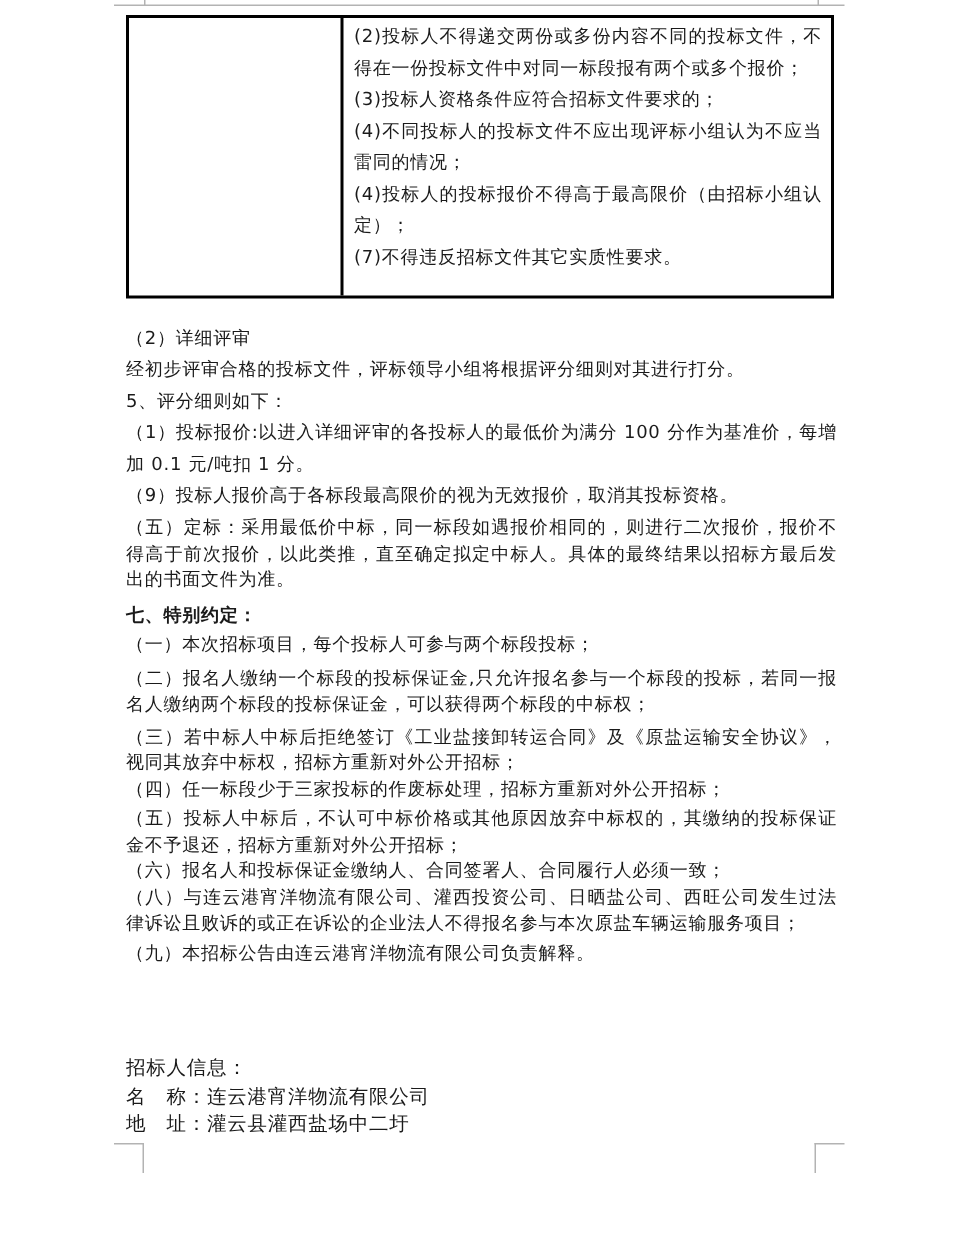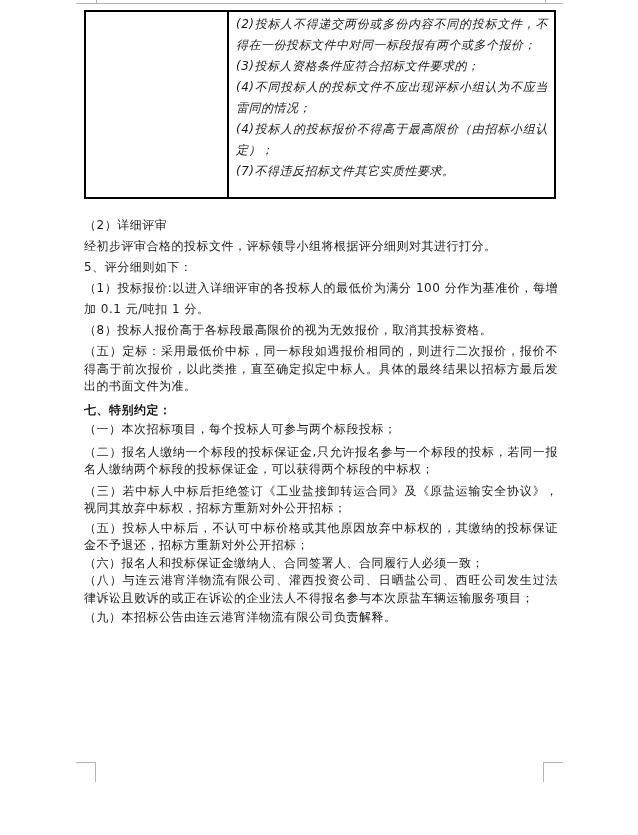--- a/index.html
+++ b/index.html
@@ -27,21 +27,21 @@
     display:flex;
   }
   .cell-left{
     width:143px;border-right:2px solid #000;box-sizing:border-box;
   }
   .cell-right{
     flex:1;padding:2px 6px 0 7px;box-sizing:border-box;
     font-size:12px;line-height:21px;letter-spacing:0.5px;
     text-align:justify;
   }
-  .cell-right p{margin:0;font-style:italic;}
+  .cell-right p{margin:0;}
   
   .doc-body{
     position:absolute;left:84px;top:215px;width:474px;
     font-size:12px;letter-spacing:0.5px;
   }
   .doc-body p{margin:0;text-align:justify;}
   .lh21{line-height:21px;}
   .lh17{line-height:17.5px;}
   .mt2{margin-top:2px!important;}
   .mt4{margin-top:4px!important;}
@@ -77,26 +77,32 @@
       <p>(4)投标人的投标报价不得高于最高限价（由招标小组认定）；</p>
       <p>(7)不得违反招标文件其它实质性要求。</p>
     </div>
   </div>
 
   <div class="doc-body">
     <p class="lh21">（2）详细评审</p>
     <p class="lh21">经初步评审合格的投标文件，评标领导小组将根据评分细则对其进行打分。</p>
     <p class="lh21">5、评分细则如下：</p>
     <p class="lh21">（1）投标报价:以进入详细评审的各投标人的最低价为满分 100 分作为基准价，每增加 0.1 元/吨扣 1 分。</p>
-    <p class="lh21">（8）投标人报价高于各标段最高限价的视为无效报价，取消其投标资格。</p>
+    <p class="lh21">（9）投标人报价高于各标段最高限价的视为无效报价，取消其投标资格。</p>
     <p class="lh17 mt2">（五）定标：采用最低价中标，同一标段如遇报价相同的，则进行二次报价，报价不得高于前次报价，以此类推，直至确定拟定中标人。具体的最终结果以招标方最后发出的书面文件为准。</p>
     <p class="lh17 mt6 bold">七、特别约定：</p>
     <p class="lh17 mt2">（一）本次招标项目，每个投标人可参与两个标段投标；</p>
     <p class="lh17 mt5">（二）报名人缴纳一个标段的投标保证金,只允许报名参与一个标段的投标，若同一报名人缴纳两个标段的投标保证金，可以获得两个标段的中标权；</p>
     <p class="lh17 mt4">（三）若中标人中标后拒绝签订《工业盐接卸转运合同》及《原盐运输安全协议》，视同其放弃中标权，招标方重新对外公开招标；</p>
+    <p class="lh17">（四）任一标段少于三家投标的作废标处理，招标方重新对外公开招标；</p>
     <p class="lh17 mt2">（五）投标人中标后，不认可中标价格或其他原因放弃中标权的，其缴纳的投标保证金不予退还，招标方重新对外公开招标；</p>
     <p class="lh17">（六）报名人和投标保证金缴纳人、合同签署人、合同履行人必须一致；</p>
     <p class="lh17">（八）与连云港宵洋物流有限公司、灌西投资公司、日晒盐公司、西旺公司发生过法律诉讼且败诉的或正在诉讼的企业法人不得报名参与本次原盐车辆运输服务项目；</p>
     <p class="lh17 mt2">（九）本招标公告由连云港宵洋物流有限公司负责解释。</p>
   </div>
 
+  <div class="bidder-info">
+    <p>招标人信息：</p>
+    <p>名　称：连云港宵洋物流有限公司</p>
+    <p>地　址：灌云县灌西盐场中二圩</p>
+  </div>
 
 </div>
 
 </body></html>

